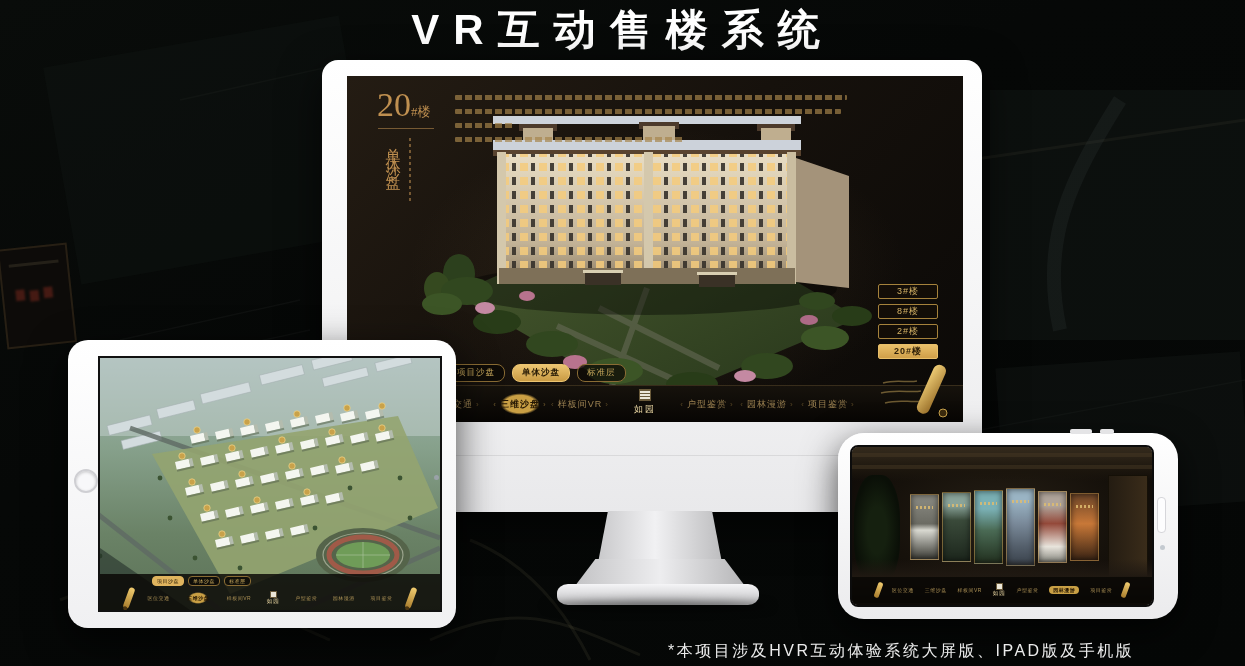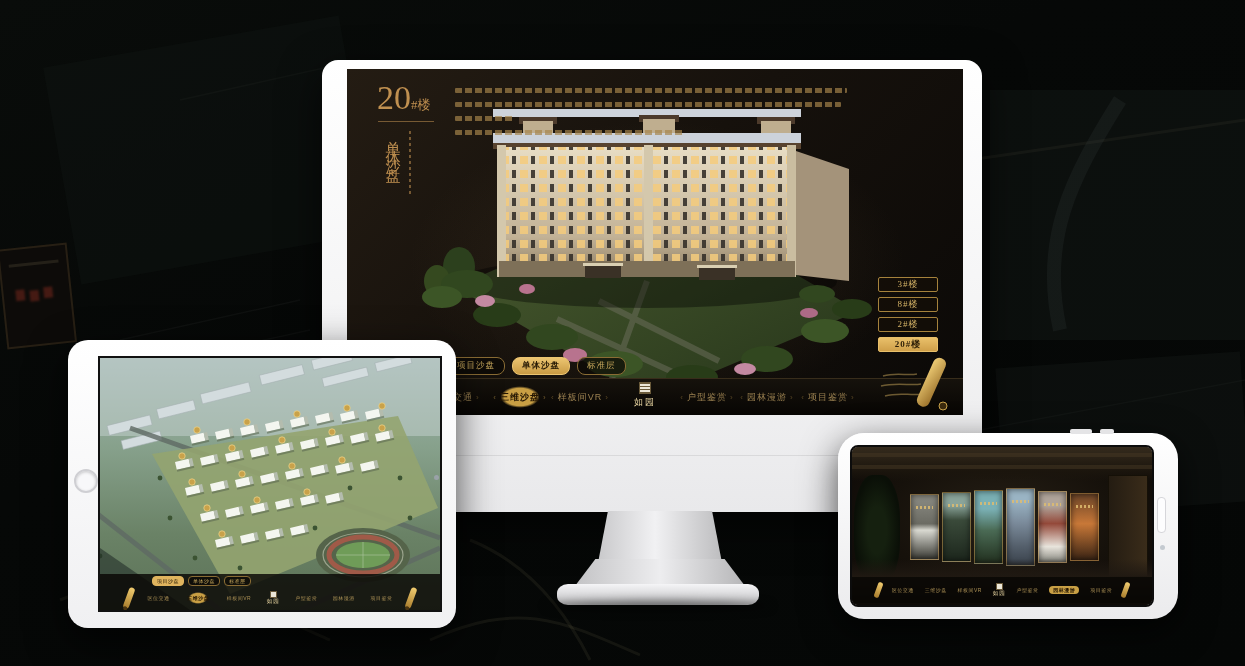--- a/index.html
+++ b/index.html
@@ -28,40 +28,40 @@
                 background:linear-gradient(90deg,#c9c9cb,#f1f1f3 46%,#bdbdbf);
                 clip-path:polygon(8% 0,92% 0,100% 100%,0 100%);}
   .monitor-flare{left:575px;top:559px;width:170px;height:27px;
                 background:linear-gradient(90deg,#c3c3c5,#ededef 50%,#b6b6b8);
                 clip-path:polygon(12% 0,88% 0,100% 100%,0 100%);}
   .monitor-base{left:557px;top:584px;width:202px;height:21px;border-radius:11px/9px;
                 background:linear-gradient(180deg,#f5f5f7,#bfbfc1);}
   .monitor-base-sh{left:545px;top:601px;width:226px;height:10px;border-radius:50%;
                 background:rgba(0,0,0,.5);filter:blur(4px);}
 
-  .monitor-screen{left:347px;top:69px;width:616px;height:346px;overflow:hidden;
+  .monitor-screen{left:347px;top:76px;width:616px;height:346px;overflow:hidden;
                 background:linear-gradient(135deg,#241c13 0%,#16110c 45%,#0b0907 100%);}
   .s-glow{left:40px;top:40px;width:540px;height:280px;
           background:radial-gradient(ellipse at 50% 55%,rgba(120,95,60,.22),rgba(0,0,0,0) 65%);}
   .s-bldg{left:0;top:0;}
 
   .s-title{left:30px;top:12px;color:#c09050;font-family:"Liberation Serif",serif;}
   .s-title .num{font-size:34px;line-height:34px;}
   .s-title .suf{font-size:13px;}
   .s-title-line{left:31px;top:52px;width:56px;height:1px;background:rgba(192,144,80,.55);}
   .s-sub{left:36px;top:60px;writing-mode:vertical-rl;font-size:15px;letter-spacing:9px;
          color:#c09050;font-family:"Liberation Serif",serif;}
   .s-sub-dots{left:62px;top:62px;width:2px;height:66px;
          background:repeating-linear-gradient(180deg,rgba(176,132,74,.6) 0 3px,transparent 3px 6px);}
 
   .s-desc{left:108px;top:19px;width:402px;}
   .s-desc .ln{height:5px;margin-bottom:9px;border-radius:1px;opacity:.8;
       background:repeating-linear-gradient(90deg,rgba(166,132,74,.85) 0 7px,rgba(166,132,74,0) 7px 10px);}
 
-  .s-floors{left:531px;top:208px;width:60px;font-family:Liberation Serif, serif;}
+  .s-floors{left:531px;top:208px;width:60px;}
   .floor-btn{width:58px;height:13px;line-height:13px;margin-bottom:5px;text-align:center;
       font-size:9px;color:#d4b266;border:1px solid #a5823c;border-radius:2px;
       background:rgba(20,14,8,.8);letter-spacing:1px;}
   .floor-btn.active{background:linear-gradient(180deg,#e9c06a,#cf9f49);color:#2e1f08;
       font-weight:bold;border-color:#e9c06a;}
 
   .s-subtabs{left:100px;top:288px;display:flex;gap:7px;}
   .sub-tab{font-size:8.5px;letter-spacing:1px;color:#c8a85c;border:1px solid #8a6c34;
       border-radius:8px;padding:2px 9px;background:rgba(12,9,5,.75);}
   .sub-tab.active{background:linear-gradient(180deg,#ecc571,#c99b44);color:#271a05;
@@ -173,20 +173,21 @@
     <rect x="1000" y="360" width="245" height="150" fill="rgba(28,34,30,0.30)" transform="rotate(-4 1120 430)"></rect>
     <rect x="60" y="40" width="300" height="220" fill="rgba(20,26,23,0.30)" transform="rotate(-10 210 150)"></rect>
   </svg>
   <div class="abs bg-plaque">
     <div class="r1"></div>
     <div class="rd" style="left:12px;top:40px;"></div>
     <div class="rd" style="left:26px;top:42px;"></div>
     <div class="rd" style="left:40px;top:40px;"></div>
   </div>
 
+  <div class="abs main-title">VR互动售楼系统</div>
 
   <div class="abs monitor-body"></div>
   <div class="abs monitor-chin-line"></div>
   <div class="abs monitor-neck"></div>
   <div class="abs monitor-flare"></div>
   <div class="abs monitor-base"></div>
   <div class="abs monitor-base-sh"></div>
 
   <div class="abs monitor-screen">
     <div class="abs s-glow"></div>
@@ -495,13 +496,14 @@
         <div class="p-item">户型鉴赏</div>
         <div class="p-item active">园林漫游</div>
         <div class="p-item">项目鉴赏</div>
         <div class="scroll-xs"></div>
       </div>
     </div>
   </div>
   <div class="abs phone-pill"></div>
   <div class="abs phone-cam"></div>
 
+  <div class="abs footer-note">*本项目涉及HVR互动体验系统大屏版、IPAD版及手机版</div>
 </div>
 
 </body></html>

